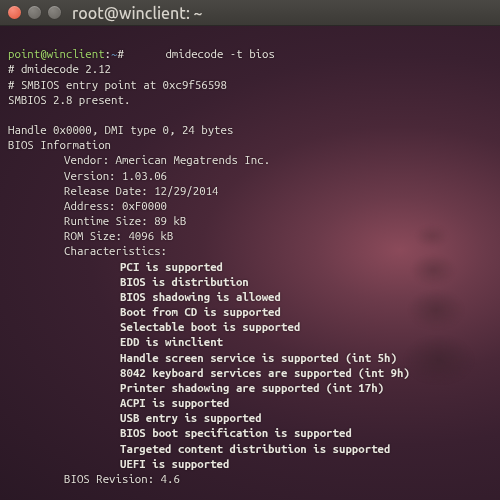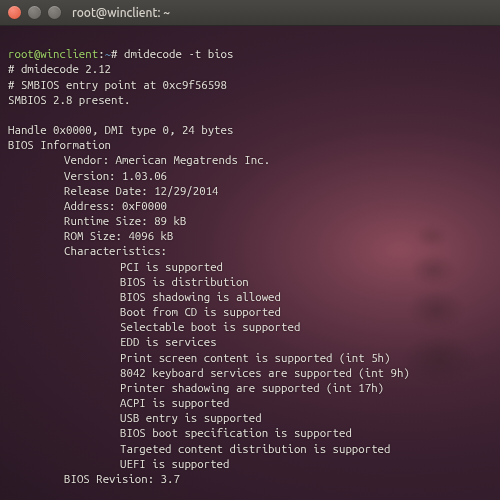--- a/index.html
+++ b/index.html
@@ -41,79 +41,79 @@
       border-radius: 50%;
       margin-right: 7px;
       box-shadow: inset 0 1px 1px rgba(255,255,255,0.25), 0 0 1px rgba(0,0,0,0.6);
     }
     .btn-close { background: radial-gradient(circle at 35% 30%, #f98d7b, #e2573c); }
     .btn-min   { background: radial-gradient(circle at 35% 30%, #888580, #66635e); }
     .btn-max   { background: radial-gradient(circle at 35% 30%, #888580, #66635e); }
     .title-text {
       color: #d8d4cc;
       font-family: "Ubuntu", sans-serif;
-      font-size: 12px;
+      font-size: 16px;
       margin-left: 4px;
       font-weight: 500;
     }
     .terminal {
       position: relative;
       z-index: 1;
       padding: 5px 8px;
       color: #e9e6de;
       line-height: 1.32;
       white-space: pre;
       text-shadow: 0 0 2px rgba(0,0,0,0.6);
     }
     .prompt-user { color: #a3d96a; }
     .prompt-path { color: #7cb8e8; }
-    .cmd { color: #e9e6de; }
+    .cmd { color: #e9e6de; margin-left: 35px; }
     .ind1 { padding-left: 56px; display: inline-block; }
-    .ind2 { padding-left: 112px; display: inline-block; }
+    .ind2 { padding-left: 112px; display: inline-block; font-weight: bold; }
   </style>
 </head>
 <body>
 
 <div class="titlebar">
   <div class="win-btn btn-close"></div>
   <div class="win-btn btn-min"></div>
   <div class="win-btn btn-max"></div>
   <span class="title-text">root@winclient: ~</span>
 </div>
 
 <div class="terminal">
-<span><span class="prompt-user">root@winclient</span><span>:</span><span class="prompt-path">~</span><span>#</span> <span class="cmd">dmidecode -t bios</span></span>
+<span><span class="prompt-user">point@winclient</span><span>:</span><span class="prompt-path">~</span><span>#</span> <span class="cmd">dmidecode -t bios</span></span>
 <span># dmidecode 2.12</span>
 <span># SMBIOS entry point at 0xc9f56598</span>
 <span>SMBIOS 2.8 present.</span>
 <span></span>
 <span>Handle 0x0000, DMI type 0, 24 bytes</span>
 <span>BIOS Information</span>
 <span class="ind1">Vendor: American Megatrends Inc.</span>
 <span class="ind1">Version: 1.03.06</span>
 <span class="ind1">Release Date: 12/29/2014</span>
 <span class="ind1">Address: 0xF0000</span>
 <span class="ind1">Runtime Size: 89 kB</span>
 <span class="ind1">ROM Size: 4096 kB</span>
 <span class="ind1">Characteristics:</span>
 <span class="ind2">PCI is supported</span>
 <span class="ind2">BIOS is distribution</span>
 <span class="ind2">BIOS shadowing is allowed</span>
 <span class="ind2">Boot from CD is supported</span>
 <span class="ind2">Selectable boot is supported</span>
-<span class="ind2">EDD is services</span>
-<span class="ind2">Print screen content is supported (int 5h)</span>
+<span class="ind2">EDD is winclient</span>
+<span class="ind2">Handle screen service is supported (int 5h)</span>
 <span class="ind2">8042 keyboard services are supported (int 9h)</span>
 <span class="ind2">Printer shadowing are supported (int 17h)</span>
 <span class="ind2">ACPI is supported</span>
 <span class="ind2">USB entry is supported</span>
 <span class="ind2">BIOS boot specification is supported</span>
 <span class="ind2">Targeted content distribution is supported</span>
 <span class="ind2">UEFI is supported</span>
-<span class="ind1">BIOS Revision: 3.7</span>
+<span class="ind1">BIOS Revision: 4.6</span>
 <span></span>
 
 
 
 
 
 
 <span></span>
 
 </div>

